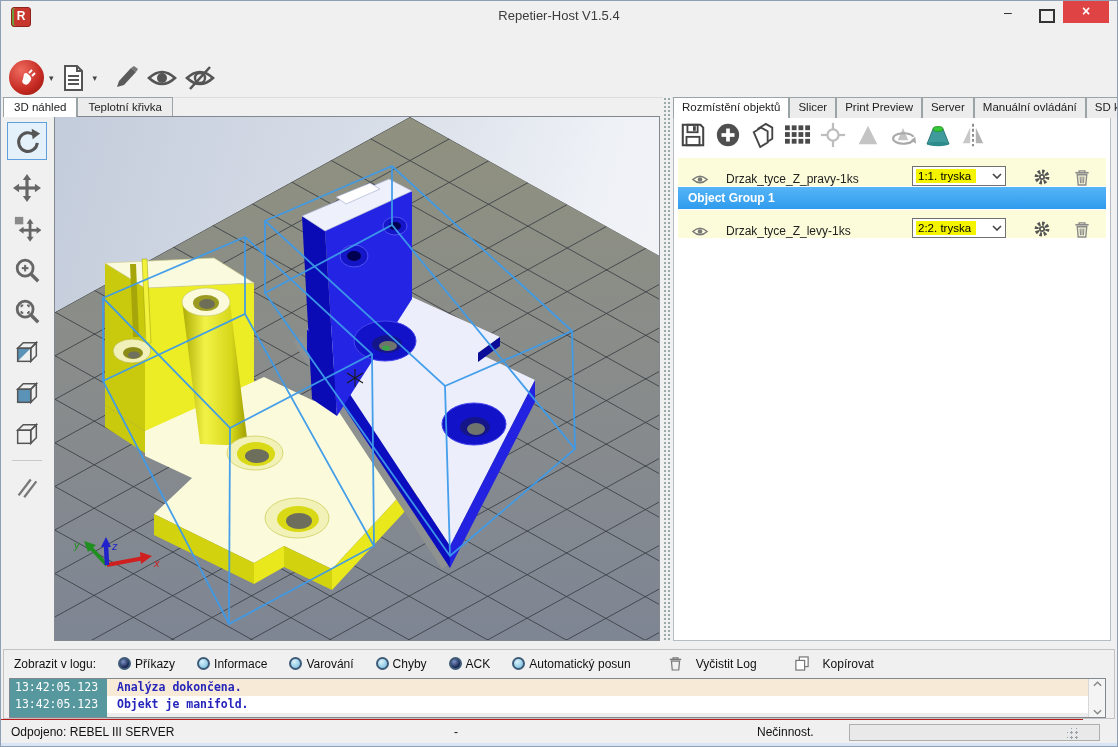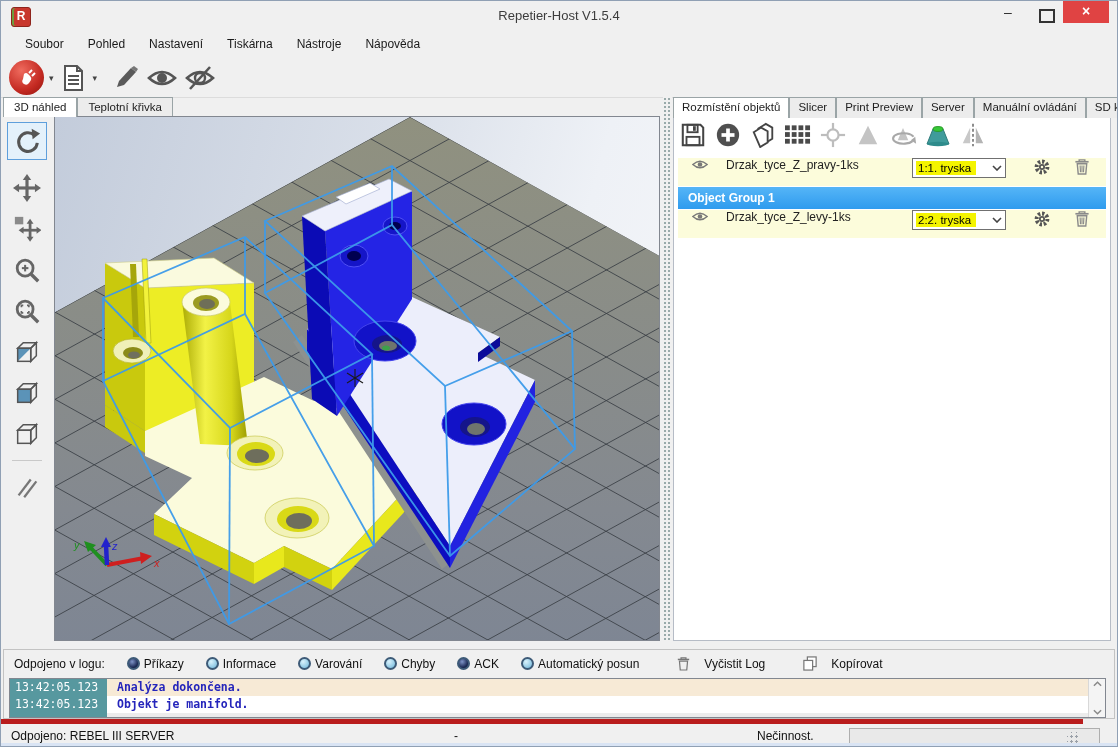--- a/index.html
+++ b/index.html
@@ -37,21 +37,21 @@
   #splitter{left:662px;top:96px;width:9px;height:544px;background-image:radial-gradient(#9aa 1px,transparent 1px);background-size:4px 4px;background-color:#f0f0f0;}
   
   #rightpanel{left:672px;top:96px;width:438px;height:544px;background:#fff;border:1px solid #b6bcc6;box-sizing:border-box;}
   #rtabs{left:672px;top:96px;display:flex;height:21px;z-index:3;}
   .rtab{font-size:11.5px;padding:3px 8px 2px;border:1px solid #9aa4a6;border-bottom:none;background:#ececec;color:#222;white-space:nowrap;}
   .rtab.active{background:#fff;}
   #rtoolbar{left:678px;top:120px;display:flex;gap:7px;align-items:center;}
   .ricon{width:28px;height:28px;display:flex;align-items:center;justify-content:center;}
   #objlist{left:677px;top:157px;width:428px;}
   .group-header{height:22px;background:linear-gradient(#55b5f7,#2f9bee);color:#fff;font-weight:bold;font-size:12px;line-height:22px;padding-left:10px;margin-bottom:1px;}
-  .obj-row{height:28px;background:#fcfcdb;display:flex;align-items:flex-start;margin-bottom:1px;}
+  .obj-row{height:28px;background:#fcfcdb;display:flex;align-items:flex-end;margin-bottom:1px;}
   .row-eye{width:16px;margin-left:14px;}
   .row-name{font-size:12px;color:#222;margin-left:18px;flex:1;}
   .row-select{width:94px;height:20px;border:1px solid #707070;background:#fff;display:flex;align-items:center;justify-content:space-between;padding:0 3px 0 3px;box-sizing:border-box;margin-right:26px;}
   .row-select .val{font-size:11.5px;background:#f4f400;padding:1px 5px 1px 2px;white-space:nowrap;}
   .row-gear{width:20px;margin-right:22px;}
   .row-trash{width:16px;margin-right:16px;}
   
   #logpanel{left:2px;top:648px;width:1112px;height:70px;background:#f0f0f0;border:1px solid #c3c3c3;box-sizing:border-box;}
   #logtoggles{left:10px;top:6px;display:flex;align-items:center;gap:22px;}
   #logtoggles .lbl{font-size:12px;color:#111;}
@@ -61,49 +61,41 @@
   .logaction{display:flex;align-items:center;gap:14px;font-size:12px;color:#111;margin-left:16px;}
   #logbox{left:5px;top:28px;width:1095px;height:38px;border:1px solid #828790;background:#ececec;display:flex;}
   #timecol{width:97px;background:#57989f;color:#fff;font-family:"DejaVu Sans Mono",monospace;font-size:11.5px;}
   #timecol div{height:17px;line-height:17px;padding-left:5px;}
   #msgcol{flex:1;font-family:"DejaVu Sans Mono",monospace;font-size:11.5px;color:#2525bb;font-weight:bold;}
   .logrow{height:17px;line-height:17px;padding-left:10px;}
   .logrow.r0{background:#fff;}
   .logrow.r1{background:#f7ead6;}
   #logscroll{width:16px;background:#f4f4f4;border-left:1px solid #d8d8d8;display:flex;flex-direction:column;justify-content:space-between;align-items:center;padding:2px 0;}
   
-  #statusbar{left:0;top:718px;width:1082px;height:24px;background:#f0f0f0;border-top:5px solid #b91c1c;}
+  #statusbar{left:0;top:718px;width:1082px;height:24px;background:#f0f0f0;border-top:1px solid #b91c1c;}
   #status-left{left:10px;top:5px;font-size:12px;color:#111;}
   #status-center{left:440px;top:5px;font-size:12px;color:#111;width:30px;text-align:center;}
   #status-right{left:756px;top:5px;font-size:12px;color:#111;}
   #status-progress{left:848px;top:4px;width:249px;height:15px;border:1px solid #aeaeae;background:#e9e9e9;}
   #grip{right:4px;bottom:4px;width:12px;height:12px;background-image:radial-gradient(#9aa0a8 1.2px,transparent 1.3px);background-size:5px 5px;background-position:bottom right;}
   #bottomstrip{left:0;top:742px;width:1118px;height:5px;background:#d9e4f4;}
 </style>
 </head>
 <body>
 
 <div id="window">
 
   <div id="titlebar" class="abs">
     <div id="app-icon" class="abs">R</div>
     <div id="title-text" class="abs">Repetier-Host V1.5.4</div>
     <div id="btn-min" class="abs">–</div>
     <div id="btn-max" class="abs"></div>
     <div id="btn-close" class="abs">×</div>
   </div>
 
-  <div id="menubar" class="abs">
-    <span class="menu-item">Soubor</span>
-    <span class="menu-item">Pohled</span>
-    <span class="menu-item">Nastavení</span>
-    <span class="menu-item">Tiskárna</span>
-    <span class="menu-item">Nástroje</span>
-    <span class="menu-item">Nápověda</span>
-  </div>
 
   <div id="toolbar" class="abs">
     <div class="tool-left abs">
       <div id="plug-button" class="tbtn">
         <svg width="20" height="20" viewBox="0 0 20 20">
           <path d="M6 11 Q4 14 7 16 Q10 18 12 15 L14 12 Q15 10 13 8 L11 6 Q9 4 7 6 Z" fill="#fff"></path>
           <line x1="12" y1="5" x2="15" y2="2" stroke="#fff" stroke-width="2"></line>
           <line x1="15" y1="8" x2="18" y2="5" stroke="#fff" stroke-width="2"></line>
         </svg>
       </div>
@@ -505,21 +497,21 @@
         <path d="M3 6 L4 17 L12 17 L13 6 Z" fill="none" stroke="#8a8a8a" stroke-width="1.5"></path>
         <line x1="6" y1="8" x2="6.4" y2="15" stroke="#8a8a8a" stroke-width="1.2"></line>
         <line x1="8" y1="8" x2="8" y2="15" stroke="#8a8a8a" stroke-width="1.2"></line>
         <line x1="10" y1="8" x2="9.6" y2="15" stroke="#8a8a8a" stroke-width="1.2"></line>
       </svg>
     </div>
   </div>
 
   <div id="logpanel" class="abs">
     <div id="logtoggles" class="abs">
-      <span class="lbl">Odpojeno v logu:</span>
+      <span class="lbl">Zobrazit v logu:</span>
       <span class="filter on">
           <span class="fcirc"></span>
           <span>Příkazy</span>
         </span>
       <span class="filter">
           <span class="fcirc"></span>
           <span>Informace</span>
         </span>
       <span class="filter">
           <span class="fcirc"></span>

